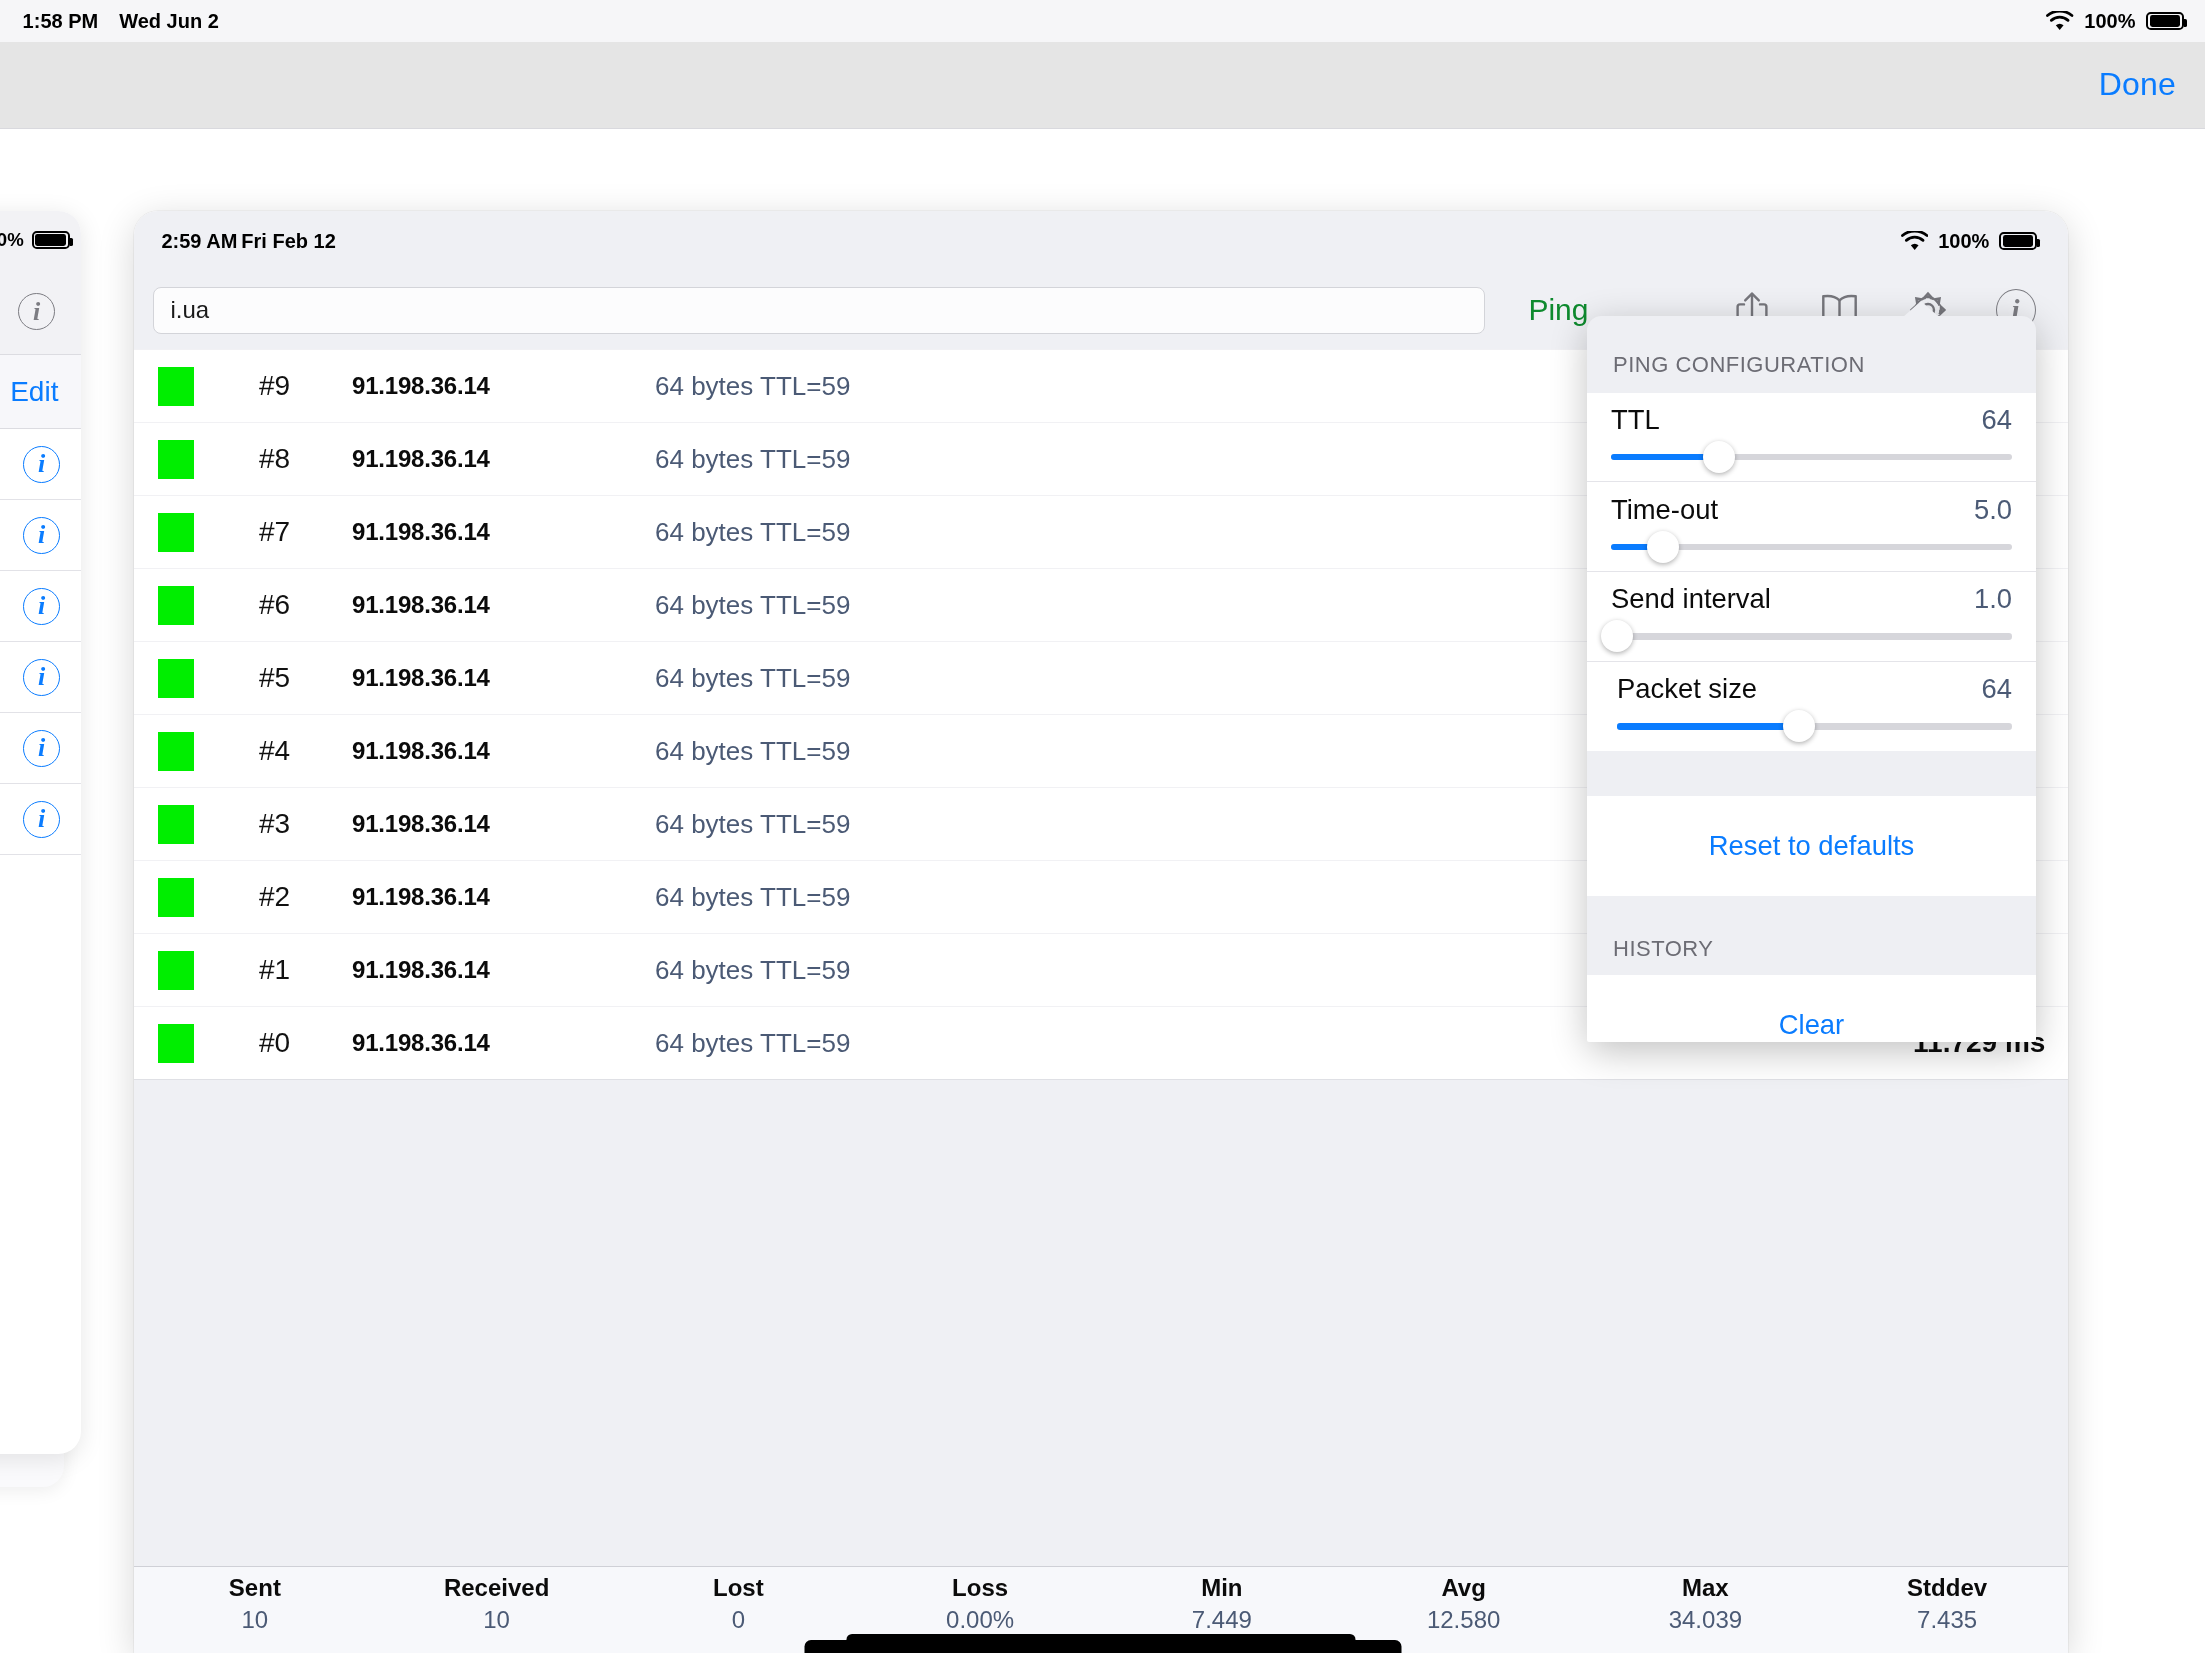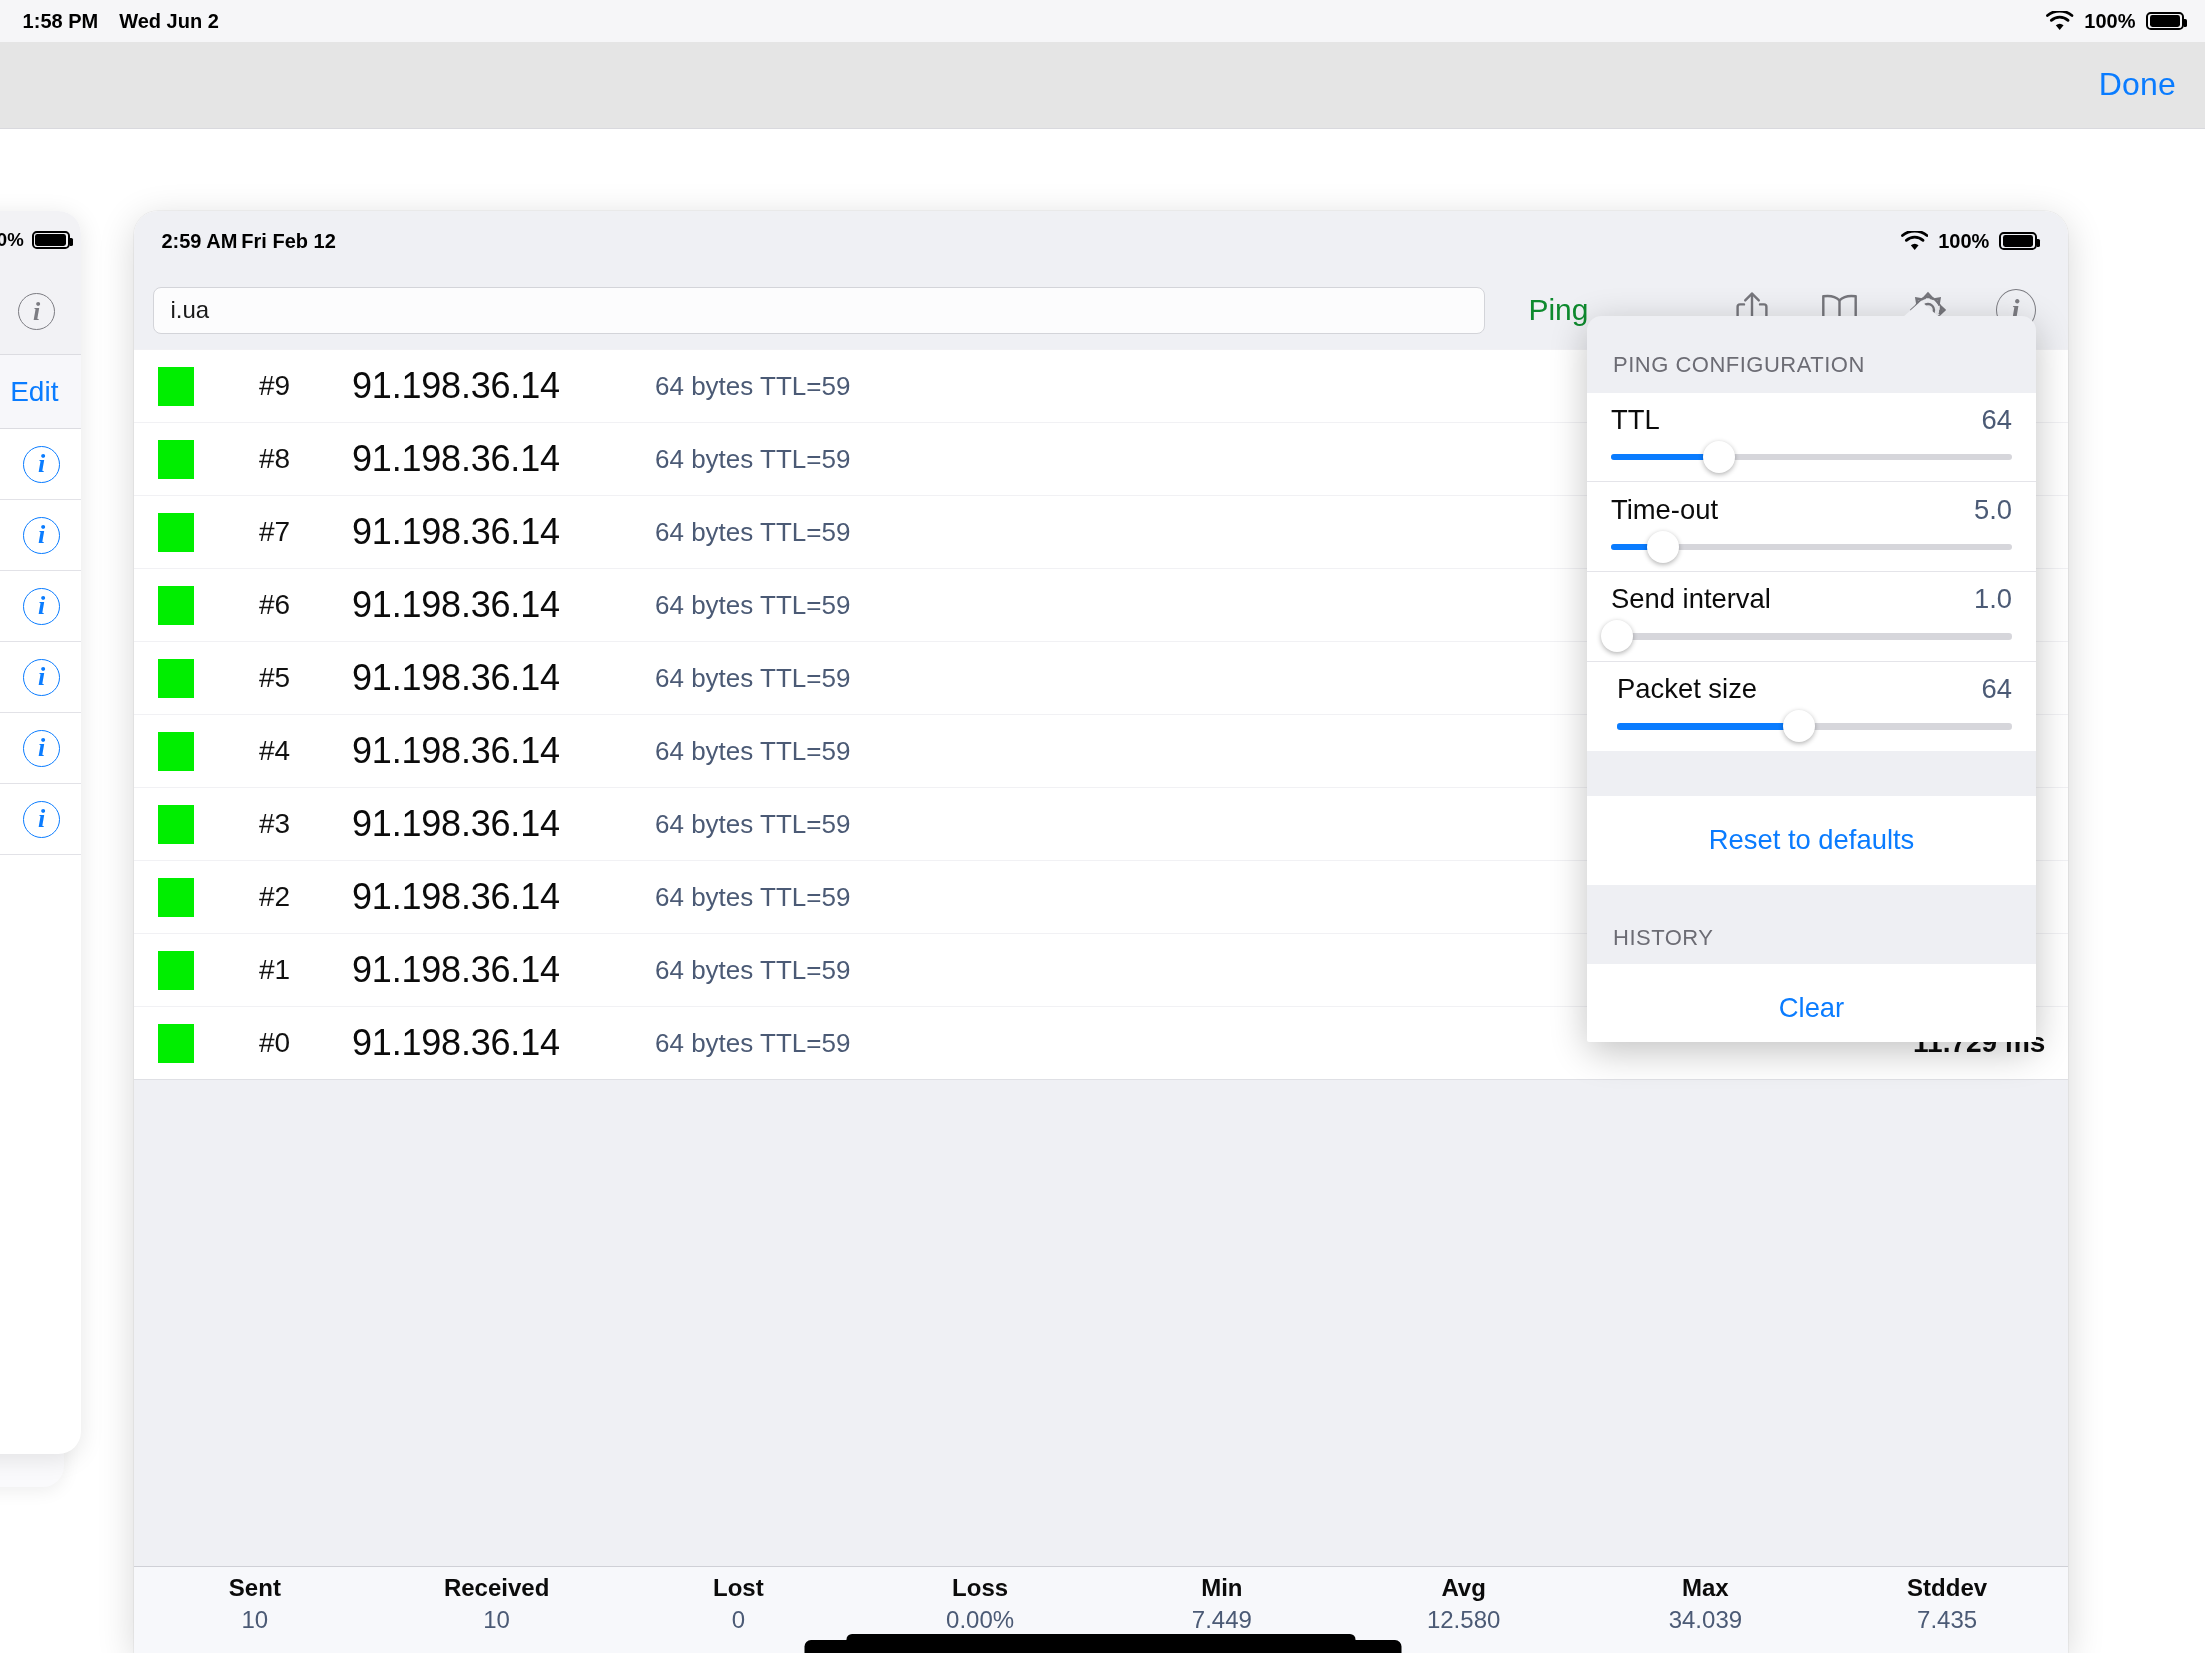--- a/index.html
+++ b/index.html
@@ -143,21 +143,21 @@
     border-bottom: 0.8px solid #dfe0e5;
     background:#ffffff;
   }
   .ping-row::before {
     content:''; position:absolute; left:0; right:0; top:-0.8px; height:0.8px; background:#f1f1f4;
   }
   .swatch {
     position:absolute; left: 24px; width: 36px; height: 39px; background:#00ee00;
   }
   .seq { position:absolute; left: 125px; font-size: 28px; font-weight:400; color:#111; }
-  .addr { position:absolute; left: 218px; font-size: 36px; font-weight:400; color:#0b0b0b; letter-spacing:-0.2px;}
+  .addr { position:absolute; left: 218px; font-size: 24px; font-weight:700; color:#0b0b0b; letter-spacing:-0.2px;}
   .bytes { position:absolute; left: 521px; font-size: 26px; color:#4b5a75; }
   .rtt { position:absolute; right: 22.6px; font-size: 28px; font-weight:700; color:#0b0b0b; }
 
   .list-pad { background:#eff0f4; height: 517px; }
 
   
   .stats-bar {
     position:absolute; left:0; bottom: 0; width: 100%; height: 87px;
     background:#f7f8fb; border-top:0.8px solid #cfd0d6;
     display:flex; align-items:flex-start;
@@ -211,21 +211,21 @@
   }
   .slider-fill {
     position:absolute; left:0; top:0; height:6.5px; background:#0a7cff; border-radius:3.2px;
   }
   .slider-knob {
     position:absolute; top:-13px; width: 32px; height: 32px; border-radius:50%;
     background:#fff; box-shadow: 0 1.6px 4.8px rgba(0,0,0,.30); margin-left:-16px;
   }
   .pop-gap { height: 45px; background:#eeeff3; }
   .pop-action {
-    background:#ffffff; height: 89px; display:flex; align-items:center; justify-content:center;
+    background:#ffffff; height: 100px; display:flex; align-items:center; justify-content:center;
     font-size: 27.4px; color:#0a7cff; cursor:pointer;
   }
   .pop-hist-hdr { padding: 40px 0 13px 26px; font-size: 22px; color:#6c6c74; letter-spacing:0.5px; background:#eeeff3;}
   .pop-bottom-gap { height: 48px; background:#eeeff3; }
 </style>
 </head>
 <body>
 
 <div id="root">
 

